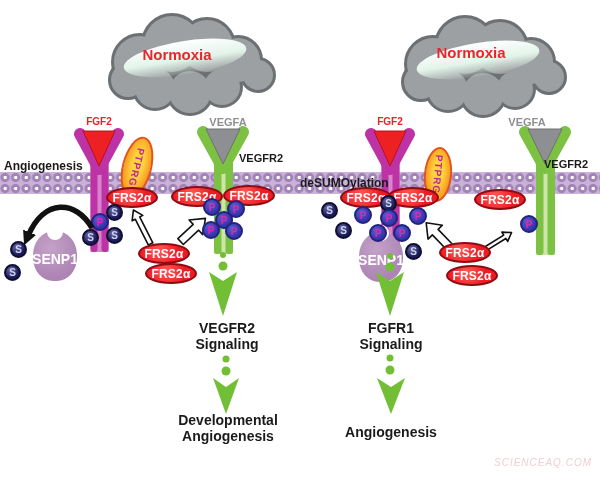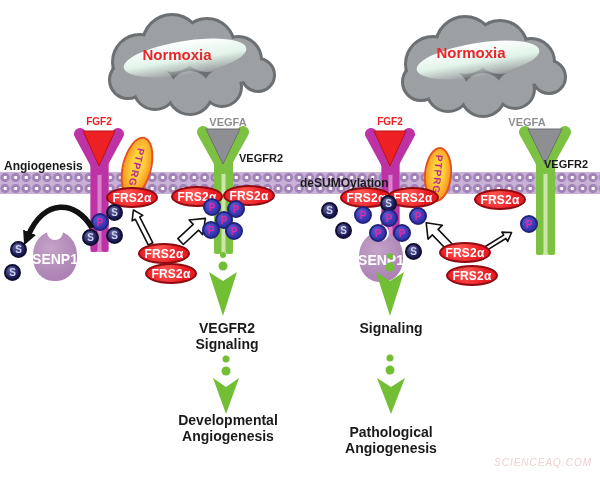--- a/index.html
+++ b/index.html
@@ -323,21 +323,21 @@
 
   <div class="lbl big-black center" style="left:167px;top:320px;width:120px;">
     <div>VEGFR2</div>
     <div>Signaling</div>
   </div>
   <div class="lbl big-black center" style="left:148px;top:412px;width:160px;">
     <div>Developmental</div>
     <div>Angiogenesis</div>
   </div>
   <div class="lbl big-black center" style="left:331px;top:320px;width:120px;">
+    <div>FGFR1</div>
     <div>Signaling</div>
   </div>
   <div class="lbl big-black center" style="left:311px;top:424px;width:160px;">
-    <div>Pathological</div>
     <div>Angiogenesis</div>
   </div>
 
   <div class="lbl watermark" style="left:494px;top:457px;font-style:italic;">SCIENCEAQ.COM</div>
 </div>
 
 </body></html>

